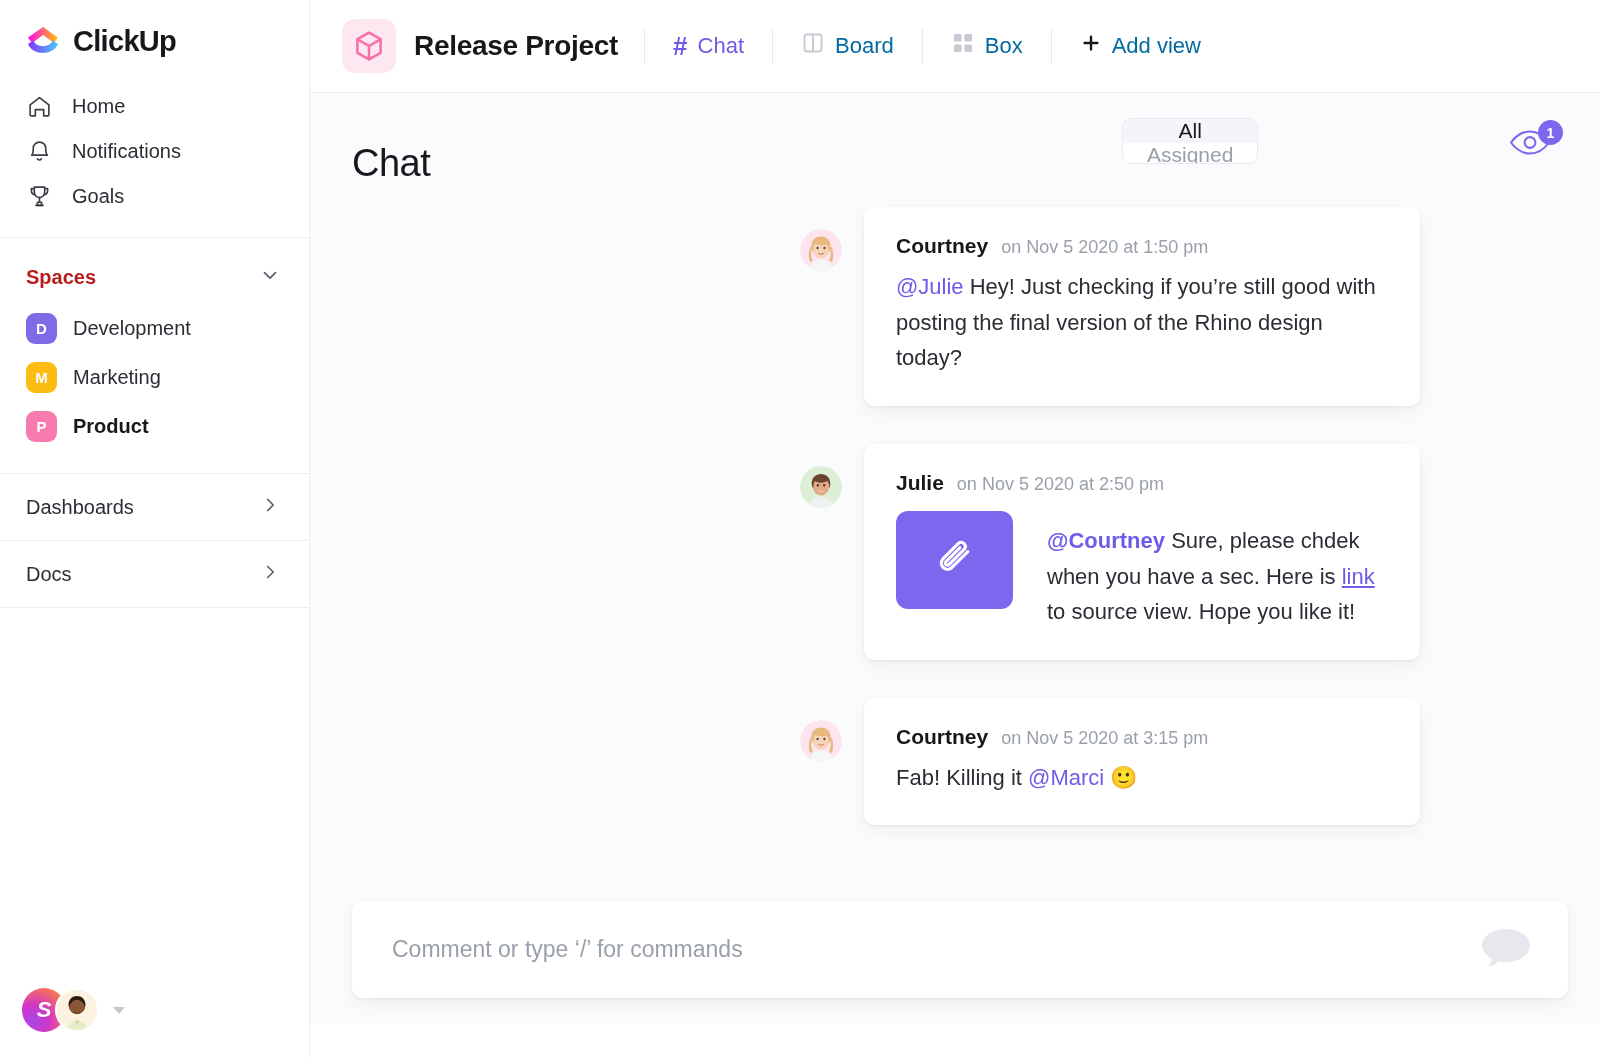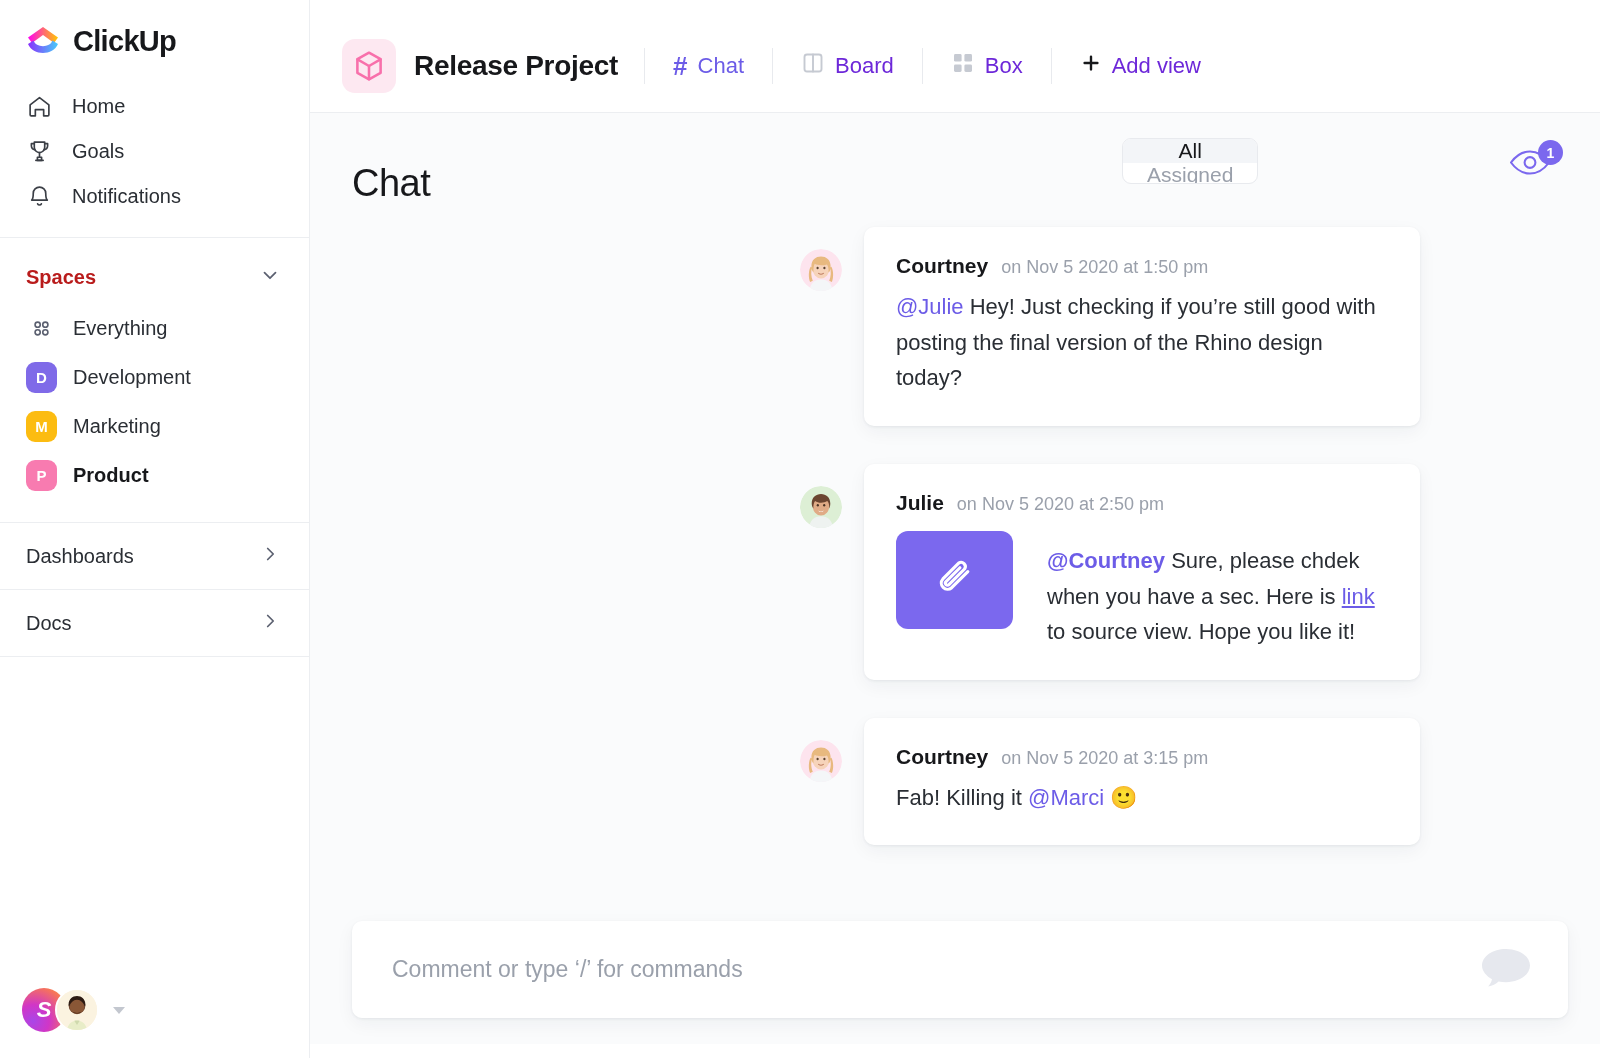--- a/index.html
+++ b/index.html
@@ -77,37 +77,37 @@
     position: relative; z-index: 2;
   }
   .caret-down-small {
     margin-left: 14px;
     width: 0; height: 0;
     border-left: 6px solid transparent; border-right: 6px solid transparent;
     border-top: 7px solid #c3c7cf;
   }
 
   
-  .main { flex: 1; height: 1024px; display: flex; flex-direction: column; background: #fafbfc; margin-top: 20px; }
+  .main { flex: 1; height: 1024px; display: flex; flex-direction: column; background: #fafbfc; }
 
   .topbar {
     height: 93px; background: #ffffff;
     border-bottom: 1px solid #eceef1;
     display: flex; align-items: center; padding-left: 32px; gap: 0;
   }
   .proj-icon {
     width: 54px; height: 54px; border-radius: 13px; background: #fde8f1;
     display: flex; align-items: center; justify-content: center; flex: 0 0 54px;
   }
   .proj-title { font-size: 28px; font-weight: 700; color: #17181b; margin-left: 18px; margin-right: 26px; letter-spacing: -0.3px; }
   .tab-sep { width: 1px; height: 36px; background: #e8eaee; }
   .tab {
     display: flex; align-items: center; gap: 10px;
     padding: 0 28px; height: 50px; cursor: pointer;
-    font-size: 22px; color: #6d28d9;
+    font-size: 22px; color: #0369a1;
   }
   .tab.active { color: #6c5ce7; font-weight: 400; }
   .hash { font-size: 26px; font-weight: 700; color: #6c5ce7; line-height: 1; }
 
   .content { flex: 1; display: flex; flex-direction: column; position: relative; overflow: hidden; }
 
   .content-head {
     display: flex; align-items: center;
     padding: 36px 0 0 0; position: relative; height: 104px;
   }
@@ -211,63 +211,52 @@
         <span class="nav-icon">
           <svg width="25" height="25" viewBox="0 0 24 24" fill="none" stroke="#3b3f46" stroke-width="1.6" stroke-linecap="round" stroke-linejoin="round">
             <path d="M3 10.5 L12 3.5 L21 10.5 V20 a1 1 0 0 1-1 1h-4v-6h-8v6H4a1 1 0 0 1-1-1z"></path>
           </svg>
         </span>
         <span class="nav-label">Home</span>
       </div>
       <div class="nav-item">
         <span class="nav-icon">
           <svg width="25" height="25" viewBox="0 0 24 24" fill="none" stroke="#3b3f46" stroke-width="1.6" stroke-linecap="round" stroke-linejoin="round">
+            <path d="M6 9a6 6 0 0 1 12 0c0 5 1.5 6.5 1.5 6.5h-15S6 14 6 9z"></path>
+            <path d="M10.2 19a2 2 0 0 0 3.6 0"></path>
+          </svg>
+        </span>
+        <span class="nav-label">Notifications</span>
+      </div>
+      <div class="nav-item">
+        <span class="nav-icon">
+          <svg width="25" height="25" viewBox="0 0 24 24" fill="none" stroke="#3b3f46" stroke-width="1.6" stroke-linecap="round" stroke-linejoin="round">
             <path d="M7 3h10v5a5 5 0 0 1-10 0z"></path>
             <path d="M7 4.5H4.2v2a3.8 3.8 0 0 0 3.3 3.7"></path>
             <path d="M17 4.5h2.8v2a3.8 3.8 0 0 1-3.3 3.7"></path>
             <path d="M12 13v4"></path>
               <path d="M8.5 20.5h7"></path>
               <path d="M10 17.5h4v3h-4z"></path>
           </svg>
         </span>
         <span class="nav-label">Goals</span>
       </div>
-      <div class="nav-item">
-        <span class="nav-icon">
-          <svg width="25" height="25" viewBox="0 0 24 24" fill="none" stroke="#3b3f46" stroke-width="1.6" stroke-linecap="round" stroke-linejoin="round">
-            <path d="M6 9a6 6 0 0 1 12 0c0 5 1.5 6.5 1.5 6.5h-15S6 14 6 9z"></path>
-            <path d="M10.2 19a2 2 0 0 0 3.6 0"></path>
-          </svg>
-        </span>
-        <span class="nav-label">Notifications</span>
-      </div>
     </nav>
 
     <div class="divider"></div>
 
     <div class="spaces-header">
       <span class="spaces-title">Spaces</span>
       <span>
         <svg width="22" height="22" viewBox="0 0 24 24" fill="none" stroke="#5b6070" stroke-width="1.9" stroke-linecap="round" stroke-linejoin="round">
             <path d="M6 9.5 L12 15.5 L18 9.5"></path>
           </svg>
       </span>
     </div>
 
-    <div class="space-item">
-      <span class="everything-icon">
-        <svg width="23" height="23" viewBox="0 0 24 24" fill="none" stroke="#5b6070" stroke-width="1.7">
-          <circle cx="8" cy="8" r="2.7"></circle>
-            <circle cx="16" cy="8" r="2.7"></circle>
-          <circle cx="8" cy="16" r="2.7"></circle>
-            <circle cx="16" cy="16" r="2.7"></circle>
-        </svg>
-      </span>
-      <span class="space-label">Everything</span>
-    </div>
 
     <div class="space-item">
       <span class="space-badge" style="background:#7f6ae8">D</span>
       <span class="space-label">Development</span>
     </div>
 
     <div class="space-item">
       <span class="space-badge" style="background:#fcbc11">M</span>
       <span class="space-label">Marketing</span>
     </div>

